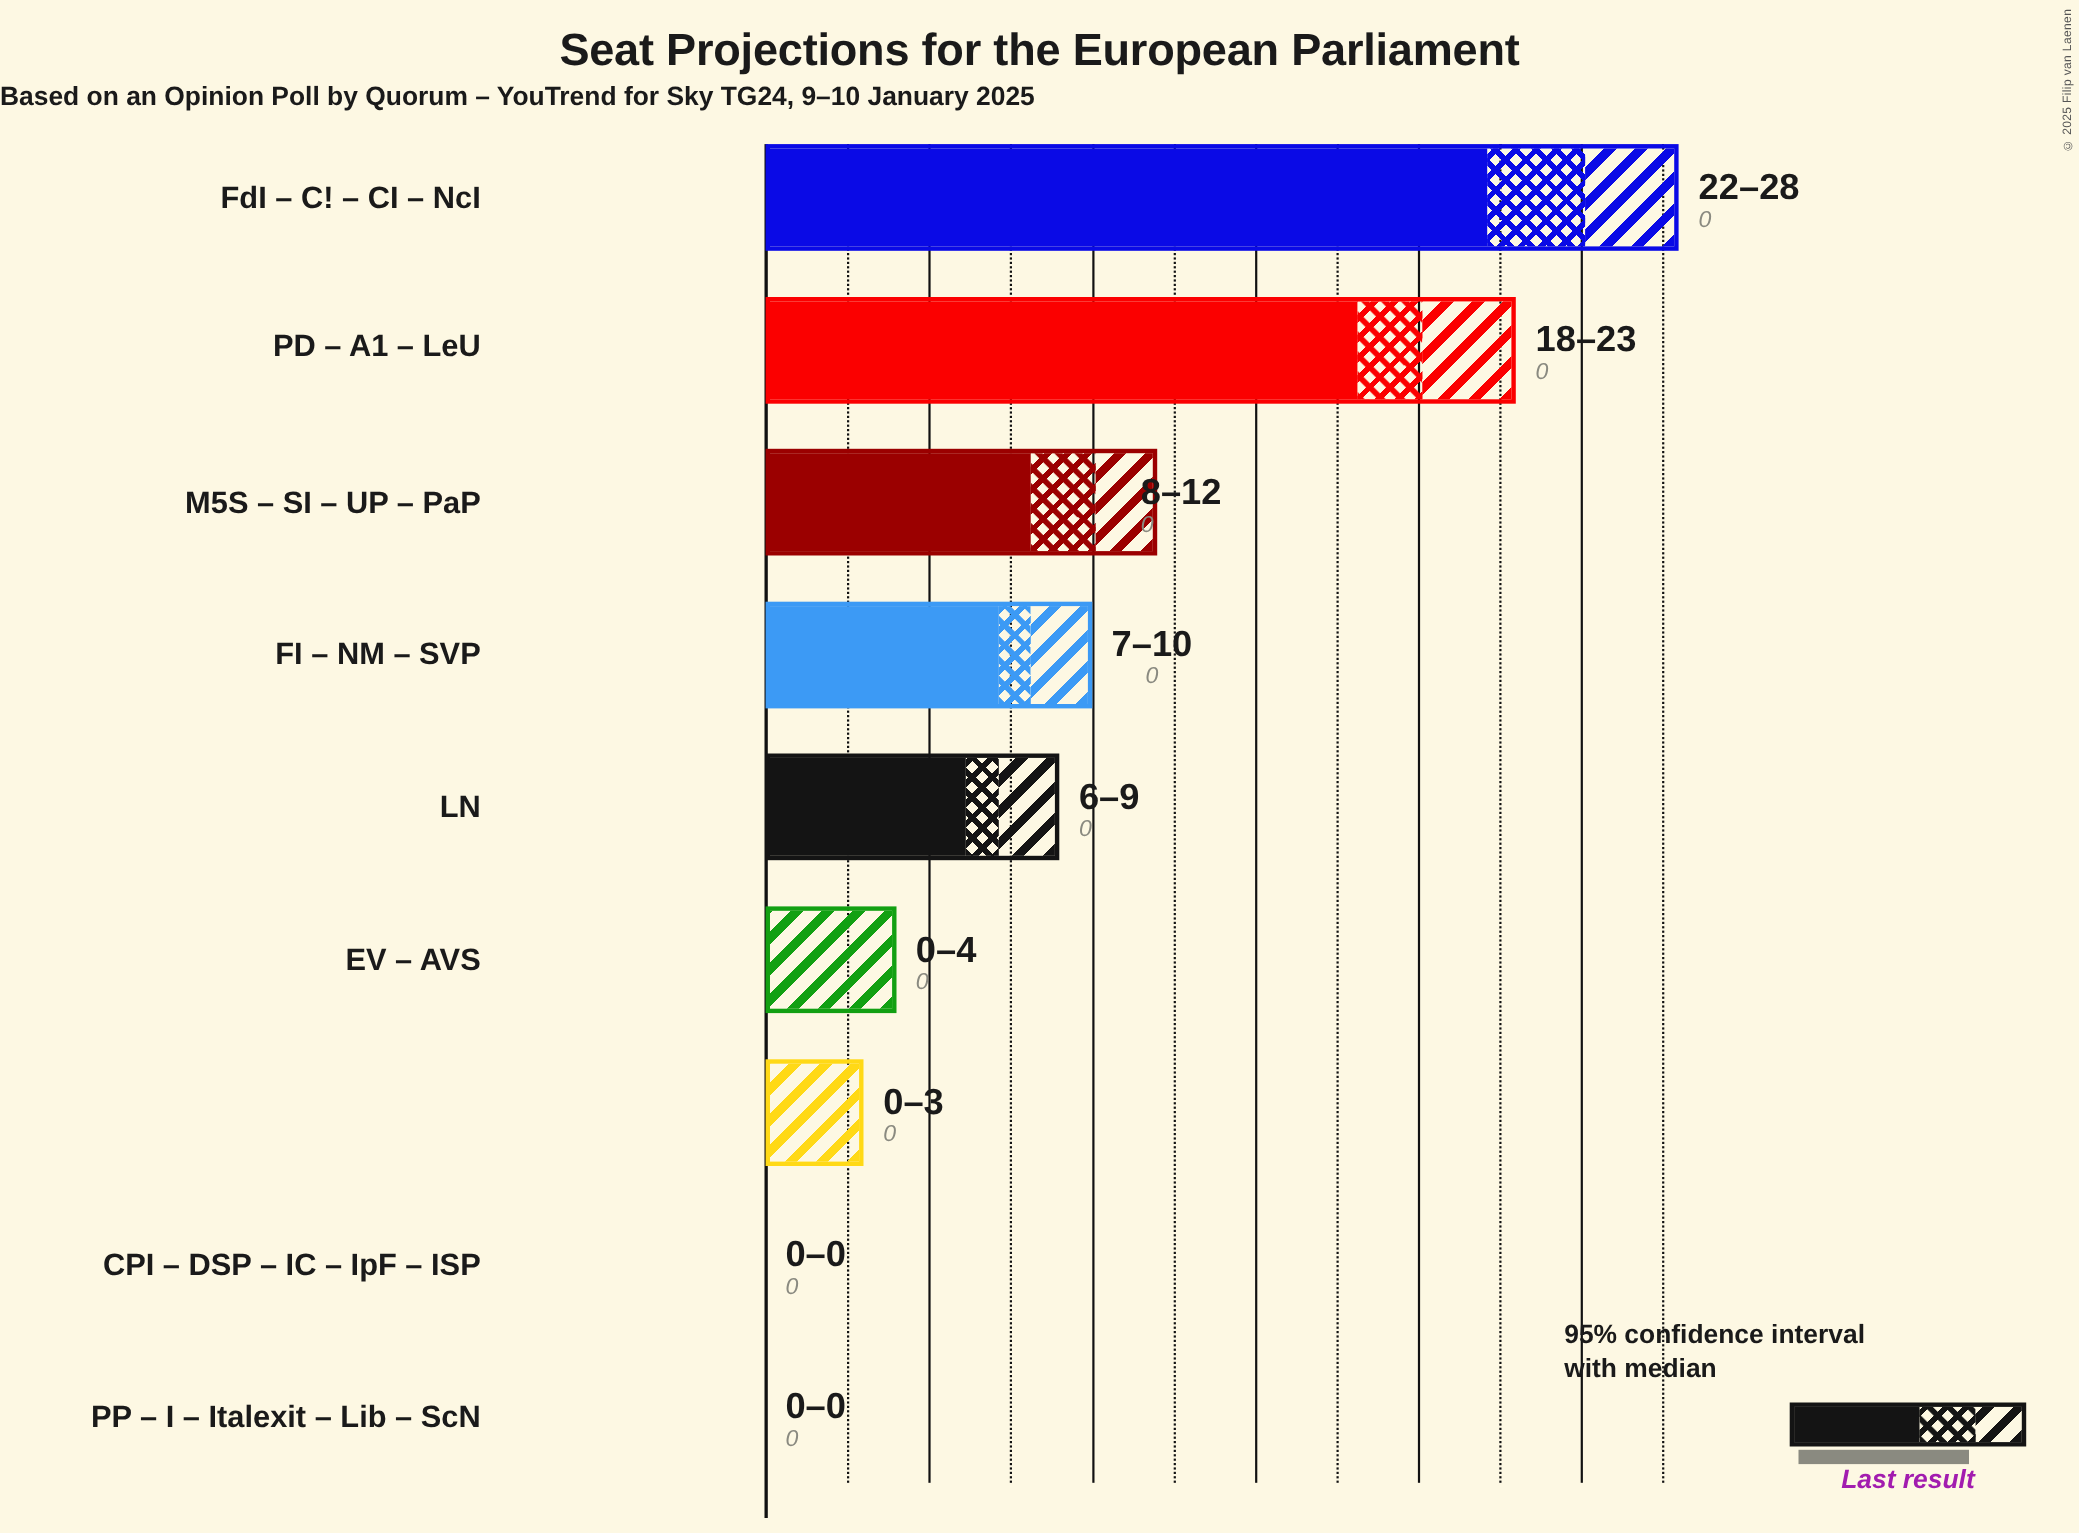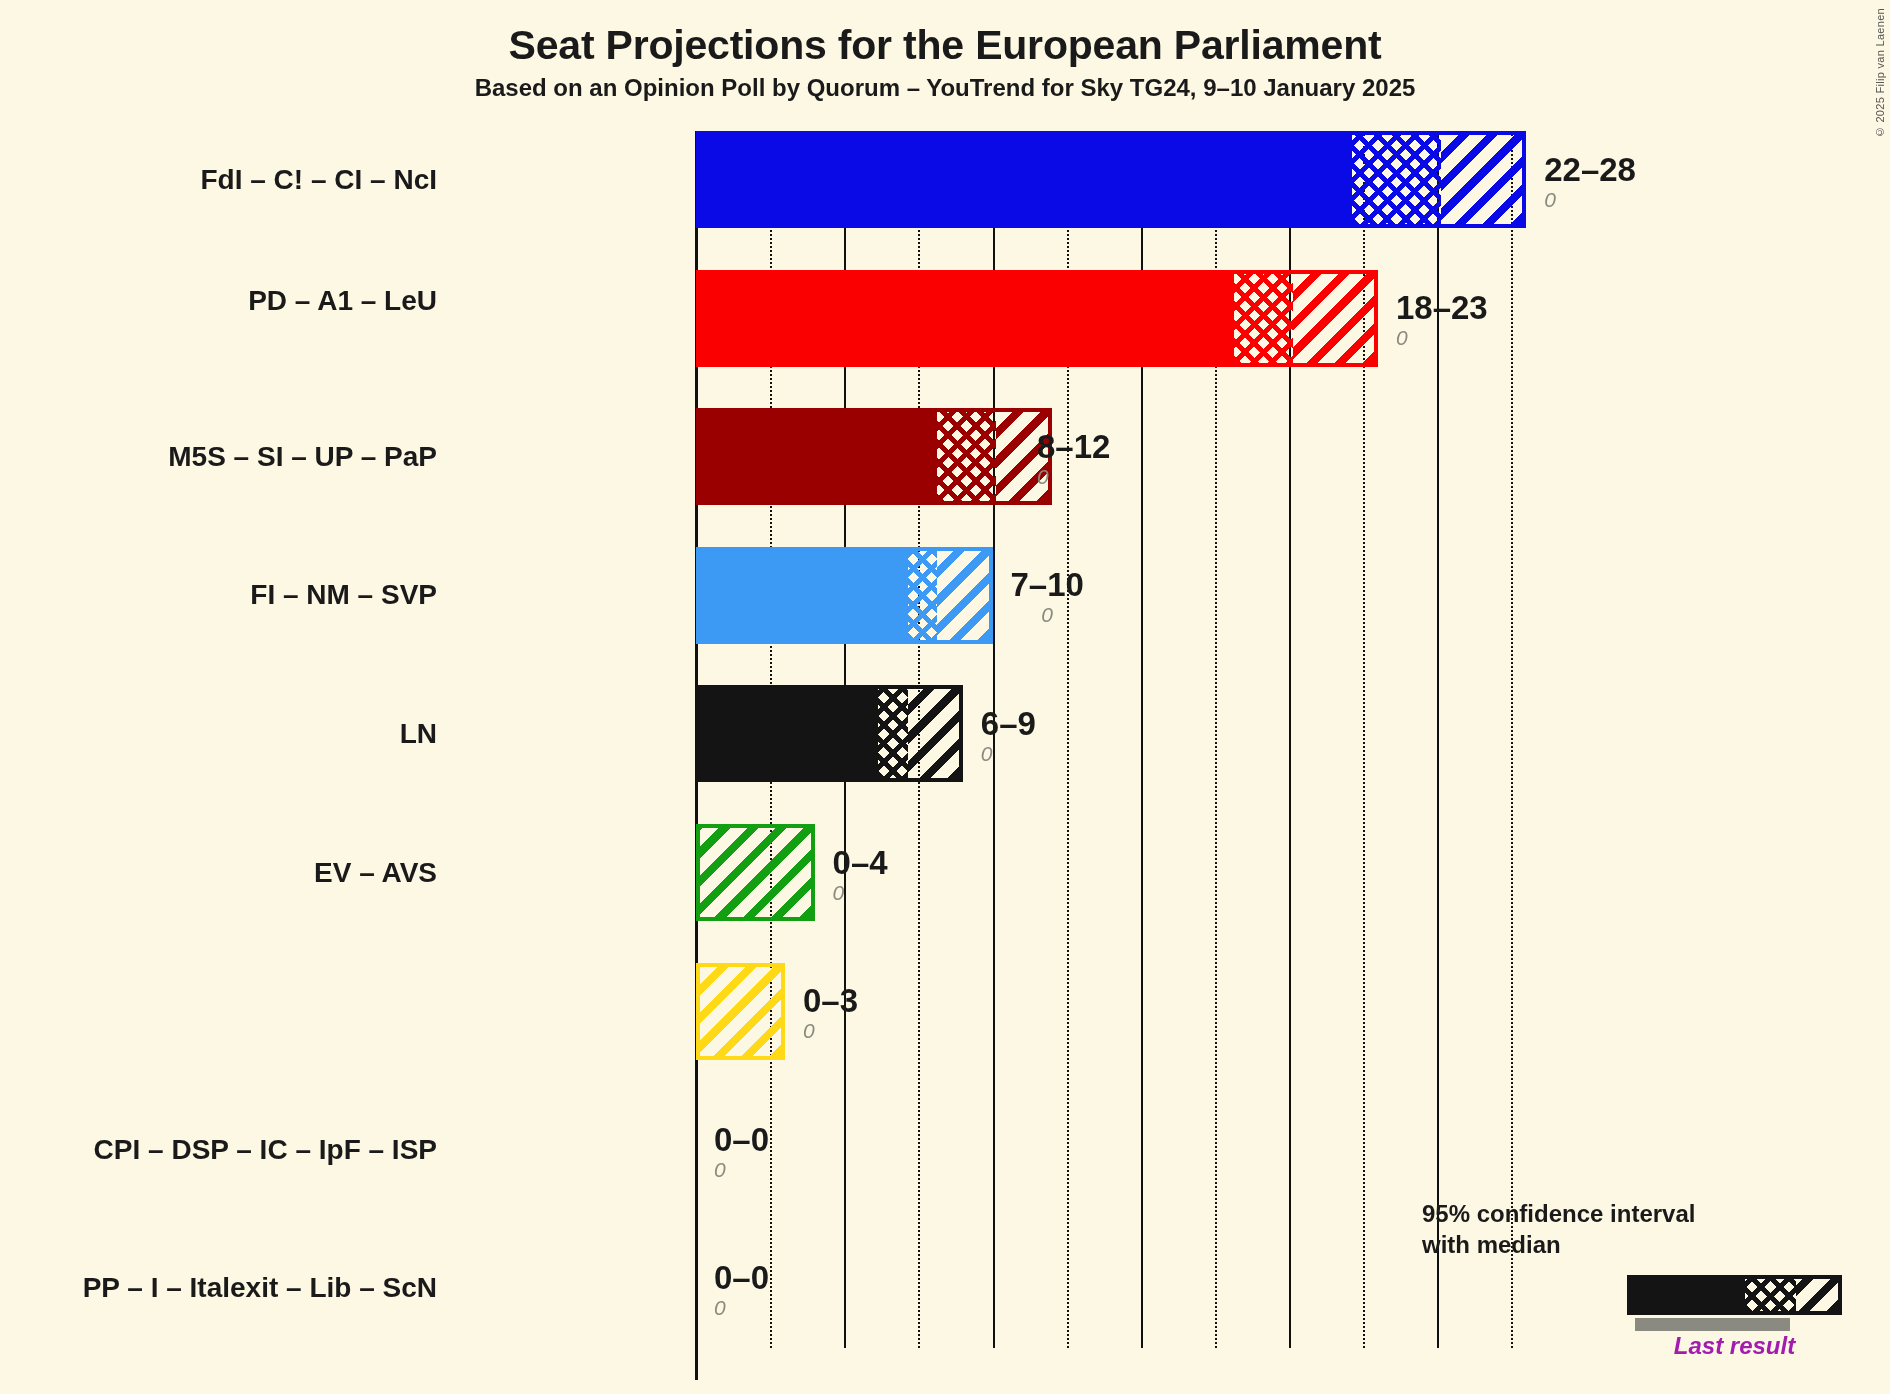--- a/index.html
+++ b/index.html
@@ -10,21 +10,21 @@
     overflow:hidden;
     position:relative;
     color:#1a1a1a;
   }
   #chart{position:absolute;inset:0;padding-left:44px;}
   .title{
     position:absolute;top:22px;left:0;width:1890px;text-align:center;
     font-size:41px;font-weight:bold;letter-spacing:-0.2px;
   }
   .subtitle{
-    position:absolute;top:74px;left:0;width:1890px;text-align:center;
+    position:absolute;top:74px;left:0;width:1890px;text-align:left;
     font-size:24px;font-weight:bold;
   }
   .copyright{
     position:absolute;top:8px;right:4px;
     font-size:11px;color:#555;
     writing-mode:vertical-rl;
     transform:rotate(180deg);
     transform-origin:center;
     letter-spacing:0.3px;
   }
@@ -80,21 +80,21 @@
       <div class="rowlabel" style="top: 179.5px;">FdI – C! – CI – NcI</div>
       <div class="bar" style="left: 696px; top: 131px; width: 830.2px; height: 97px; border: 4px solid rgb(10, 10, 230);">
         <div class="seg solid" style="width: 652.3px; background: rgb(10, 10, 230);"></div>
         <div class="seg" style="width: 88.95px; background-image: repeating-linear-gradient(45deg, rgb(10, 10, 230) 0px, rgb(10, 10, 230) 5px, transparent 5px, transparent 13px), repeating-linear-gradient(-45deg, rgb(10, 10, 230) 0px, rgb(10, 10, 230) 5px, transparent 5px, transparent 13px);"></div>
         <div class="seg" style="flex: 1 1 auto; background-image: repeating-linear-gradient(-45deg, rgb(10, 10, 230) 0px, rgb(10, 10, 230) 8px, transparent 8px, transparent 20px);"></div>
       </div>
       <div class="valbox" style="left: 1544.2px; top: 183.5px;">
         <div class="val">22–28</div>
         <div class="last">0</div>
       </div>
-      <div class="rowlabel" style="top: 301px;">PD – A1 – LeU</div>
+      <div class="rowlabel" style="top: 315px;">PD – A1 – LeU</div>
       <div class="bar" style="left: 696px; top: 269.6px; width: 681.95px; height: 97px; border: 4px solid rgb(251, 0, 0);">
         <div class="seg solid" style="width: 533.7px; background: rgb(251, 0, 0);"></div>
         <div class="seg" style="width: 59.3px; background-image: repeating-linear-gradient(45deg, rgb(251, 0, 0) 0px, rgb(251, 0, 0) 5px, transparent 5px, transparent 13px), repeating-linear-gradient(-45deg, rgb(251, 0, 0) 0px, rgb(251, 0, 0) 5px, transparent 5px, transparent 13px);"></div>
         <div class="seg" style="flex: 1 1 auto; background-image: repeating-linear-gradient(-45deg, rgb(251, 0, 0) 0px, rgb(251, 0, 0) 8px, transparent 8px, transparent 20px);"></div>
       </div>
       <div class="valbox" style="left: 1395.95px; top: 322.1px;">
         <div class="val">18–23</div>
         <div class="last">0</div>
       </div>
       <div class="rowlabel" style="top: 456.7px;">M5S – SI – UP – PaP</div>

